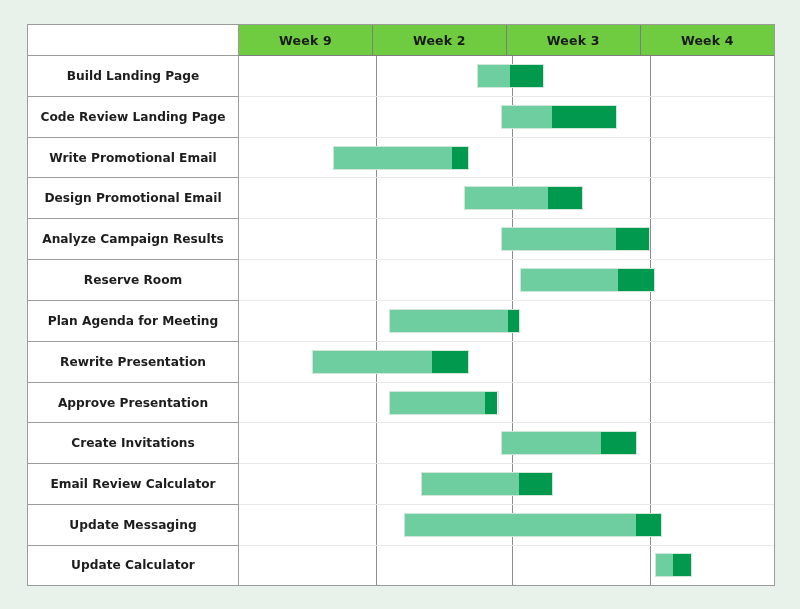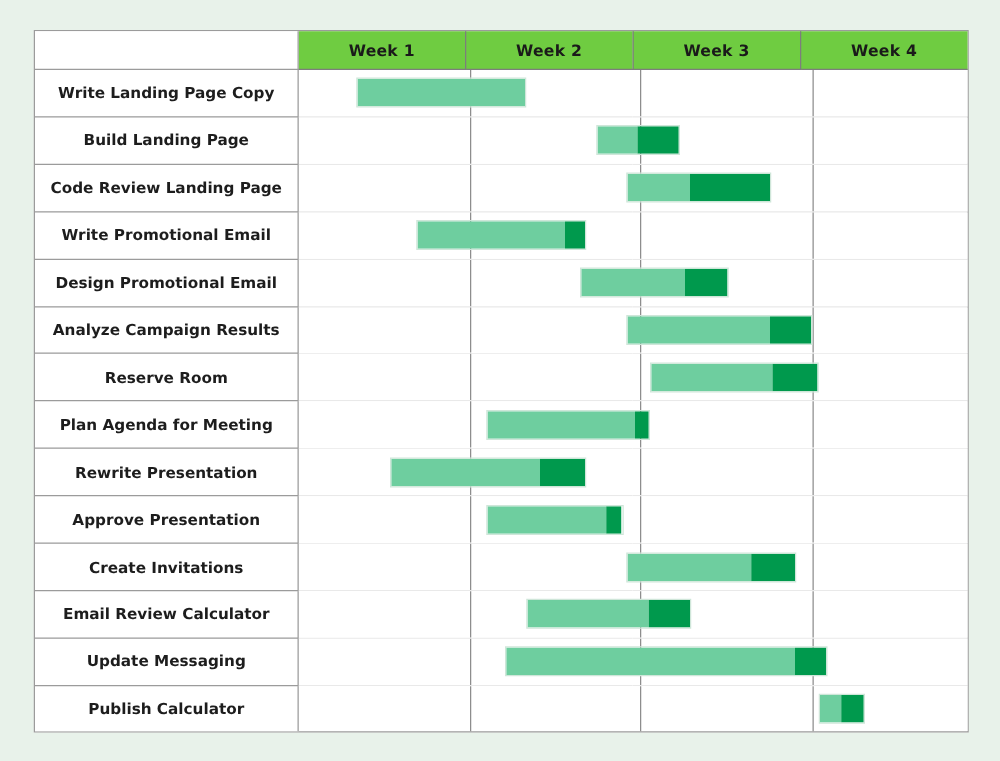--- a/index.html
+++ b/index.html
@@ -115,41 +115,28 @@
   }
 </style>
 </head>
 <body>
 
 <div id="gantt-wrap">
   <table class="gantt">
     <thead>
       <tr>
         <th class="corner-cell"></th>
-        <th class="week-head">Week 1</th>
+        <th class="week-head">Week 9</th>
         <th class="week-head">Week 2</th>
         <th class="week-head">Week 3</th>
         <th class="week-head last">Week 4</th>
       </tr>
     </thead>
     <tbody id="gantt-body">
 
-    <tr>
-          <td class="task-cell">Write Landing Page Copy</td>
-          <td class="track-cell" colspan="4">
-            <div class="track-inner">
-              <div class="gridline" style="left: 25.5597%;"></div>
-              <div class="gridline" style="left: 51.1194%;"></div>
-              <div class="gridline" style="left: 76.8657%;"></div>
-              <div class="bar" style="left: 8.58209%; width: 25.3731%;">
-                <div class="seg-main" style="width: 100%;"></div>
-              </div>
-            </div>
-          </td>
-        </tr>
         <tr>
           <td class="task-cell">Build Landing Page</td>
           <td class="track-cell" colspan="4">
             <div class="track-inner">
               <div class="gridline" style="left: 25.5597%;"></div>
               <div class="gridline" style="left: 51.1194%;"></div>
               <div class="gridline" style="left: 76.8657%;"></div>
               <div class="bar" style="left: 44.403%; width: 12.6866%;">
                 <div class="seg-main" style="width: 50%;"></div>
                 <div class="seg-accent" style="width: 50%;"></div>
@@ -305,21 +292,21 @@
               <div class="gridline" style="left: 51.1194%;"></div>
               <div class="gridline" style="left: 76.8657%;"></div>
               <div class="bar" style="left: 30.7836%; width: 48.3209%;">
                 <div class="seg-main" style="width: 90.3475%;"></div>
                 <div class="seg-accent" style="width: 9.65251%;"></div>
               </div>
             </div>
           </td>
         </tr>
         <tr>
-          <td class="task-cell">Publish Calculator</td>
+          <td class="task-cell">Update Calculator</td>
           <td class="track-cell" colspan="4">
             <div class="track-inner">
               <div class="gridline" style="left: 25.5597%;"></div>
               <div class="gridline" style="left: 51.1194%;"></div>
               <div class="gridline" style="left: 76.8657%;"></div>
               <div class="bar" style="left: 77.7985%; width: 6.90299%;">
                 <div class="seg-main" style="width: 48.6486%;"></div>
                 <div class="seg-accent" style="width: 51.3514%;"></div>
               </div>
             </div>

